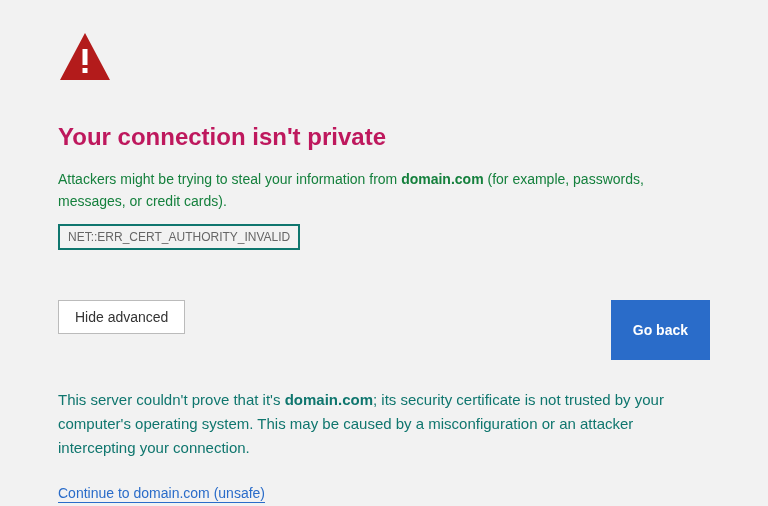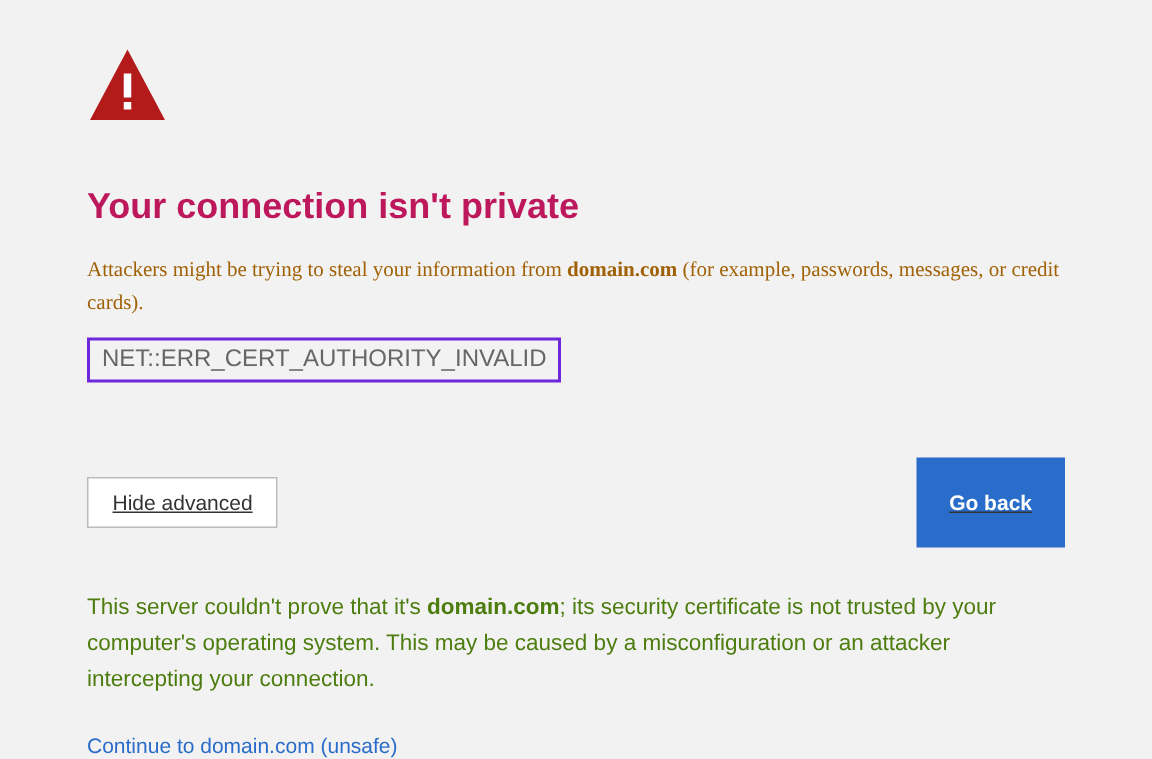--- a/index.html
+++ b/index.html
@@ -20,41 +20,39 @@
     }
     .page-title {
       font-size: 24px;
       font-weight: 700;
       color: #be185d;
       margin-bottom: 18px;
     }
     .description {
       font-size: 14px;
       line-height: 1.55;
-      color: #a16207;
+      color: #15803d;
       margin-bottom: 12px;
-      font-family: Liberation Serif, serif;
     }
     .description b {
       font-weight: 700;
     }
     .error-code-box {
       display: inline-block;
-      border: 2px solid #6d28d9;
+      border: 2px solid #0f766e;
       padding: 4px 8px;
-      font-size: 16px;
+      font-size: 12px;
       color: #666;
       margin-bottom: 50px;
     }
     .button-row {
       display: flex;
       justify-content: space-between;
-      align-items: center;
+      align-items: flex-start;
       margin-bottom: 28px;
-      text-decoration: underline;
     }
     .btn-secondary {
       background: #fff;
       border: 1px solid #bbb;
       padding: 8px 16px;
       font-size: 14px;
       color: #333;
       cursor: pointer;
       font-family: inherit;
     }
@@ -64,21 +62,21 @@
       padding: 22px 22px;
       font-size: 14px;
       color: #fff;
       font-weight: 600;
       cursor: pointer;
       font-family: inherit;
     }
     .advanced-text {
       font-size: 15px;
       line-height: 1.6;
-      color: #4d7c0f;
+      color: #0f766e;
       margin-bottom: 24px;
     }
     .advanced-text b {
       font-weight: 700;
     }
     .proceed-link {
       font-size: 14px;
       color: #2a6cc9;
       text-decoration: none;
       border-bottom: 1px solid #2a6cc9;

